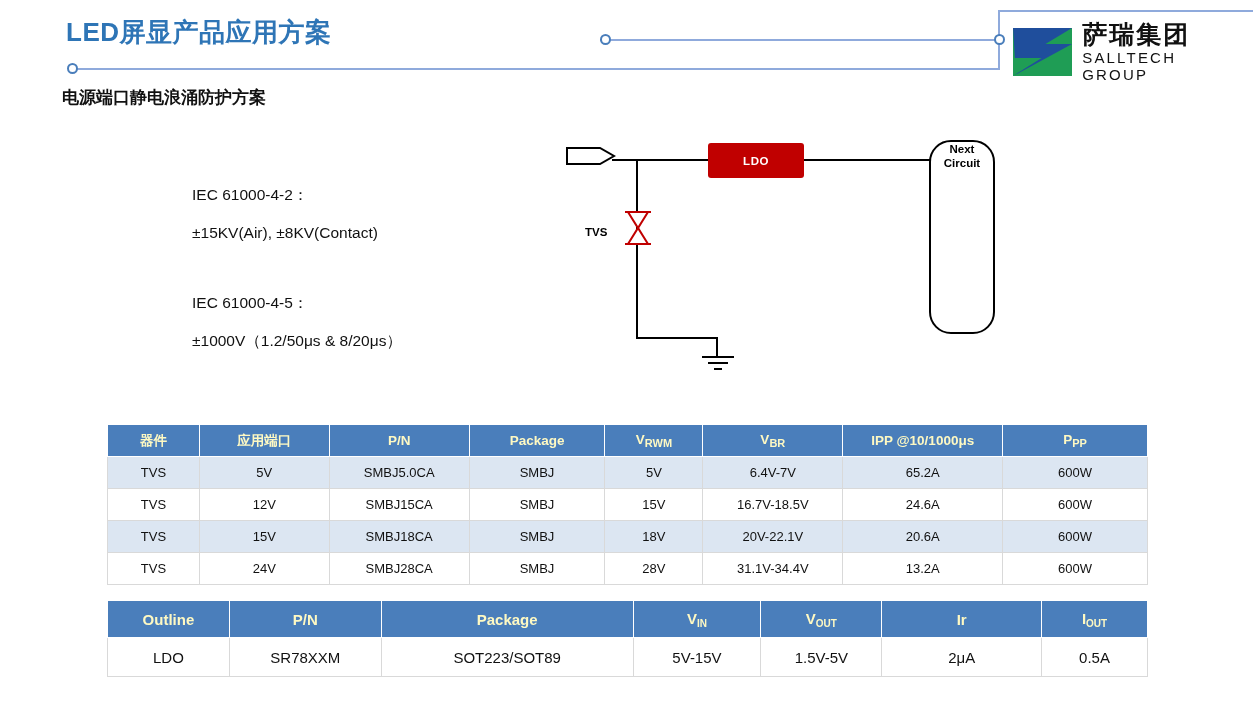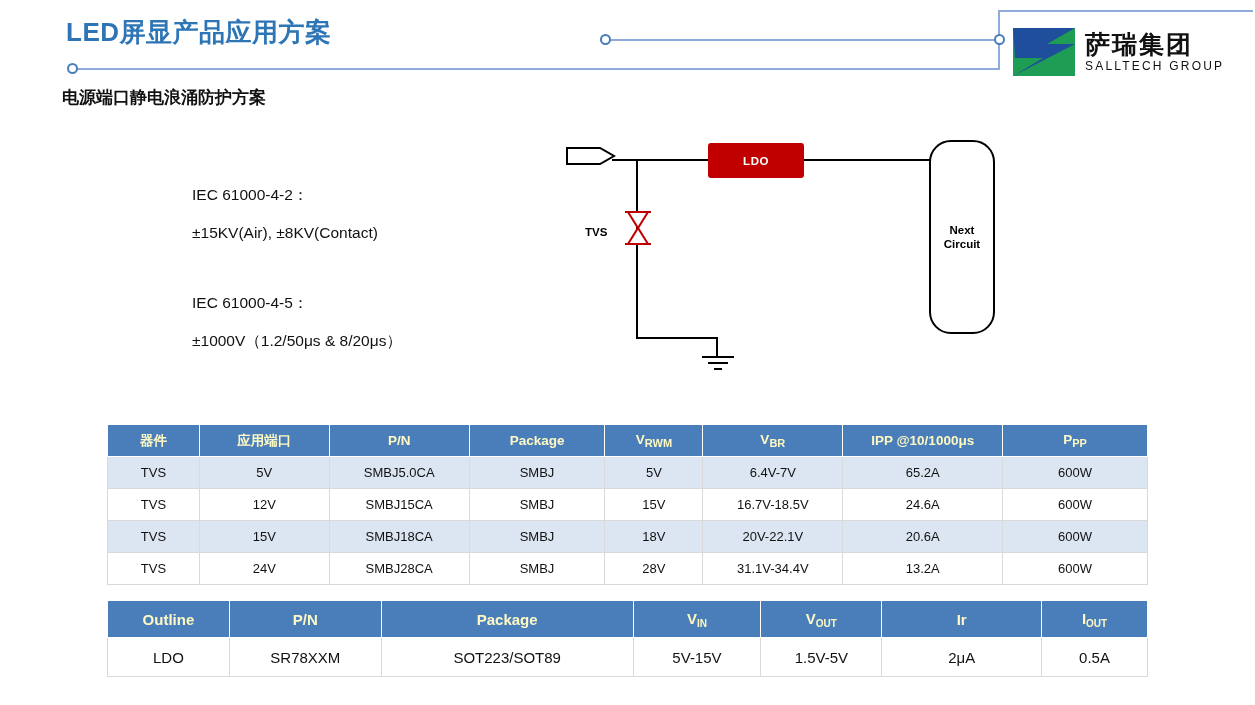--- a/index.html
+++ b/index.html
@@ -34,21 +34,21 @@
     width:62px;height:48px;position:relative;overflow:hidden;
     background:#1f9d55;
   }
   .logo-mark .blue{
     position:absolute;left:0;top:0;width:100%;height:100%;
   }
   .logo-text{
     margin-left:10px;display:flex;flex-direction:column;justify-content:center;
   }
   .logo-cn{font-size:25px;font-weight:bold;color:#111;letter-spacing:2px;line-height:1.05;}
-  .logo-en{font-size:12px;color:#111;letter-spacing:2.2px;margin-top:2px;}
+  .logo-en{font-size:15px;color:#111;letter-spacing:2.2px;margin-top:2px;}
 
   .subtitle{
     position:absolute;left:62px;top:86px;
     font-size:17px;font-weight:bold;color:#111;
   }
 
   
   .specs{
     position:absolute;left:176px;top:168px;
     font-size:15.5px;color:#111;line-height:1.42;
@@ -62,21 +62,21 @@
   .ldo-box{
     position:absolute;left:168px;top:13px;width:96px;height:35px;
     background:#c00000;border-radius:3px;
     color:#fff;font-size:11.5px;font-weight:bold;
     display:flex;align-items:center;justify-content:center;
     letter-spacing:.5px;
   }
   .next-box{
     position:absolute;left:389px;top:10px;width:62px;height:190px;
     border:2px solid #000;border-radius:22px;background:#fff;
-    display:flex;align-items:center;justify-content:center;
+    display:flex;align-items:flex-start;justify-content:center;
     text-align:center;font-size:11.5px;font-weight:bold;color:#000;
     line-height:1.25;
   }
   .tvs-label{
     position:absolute;left:45px;top:96px;font-size:11.5px;font-weight:bold;color:#000;
   }
   .conn{
     position:absolute;left:26px;top:14px;
   }
   

